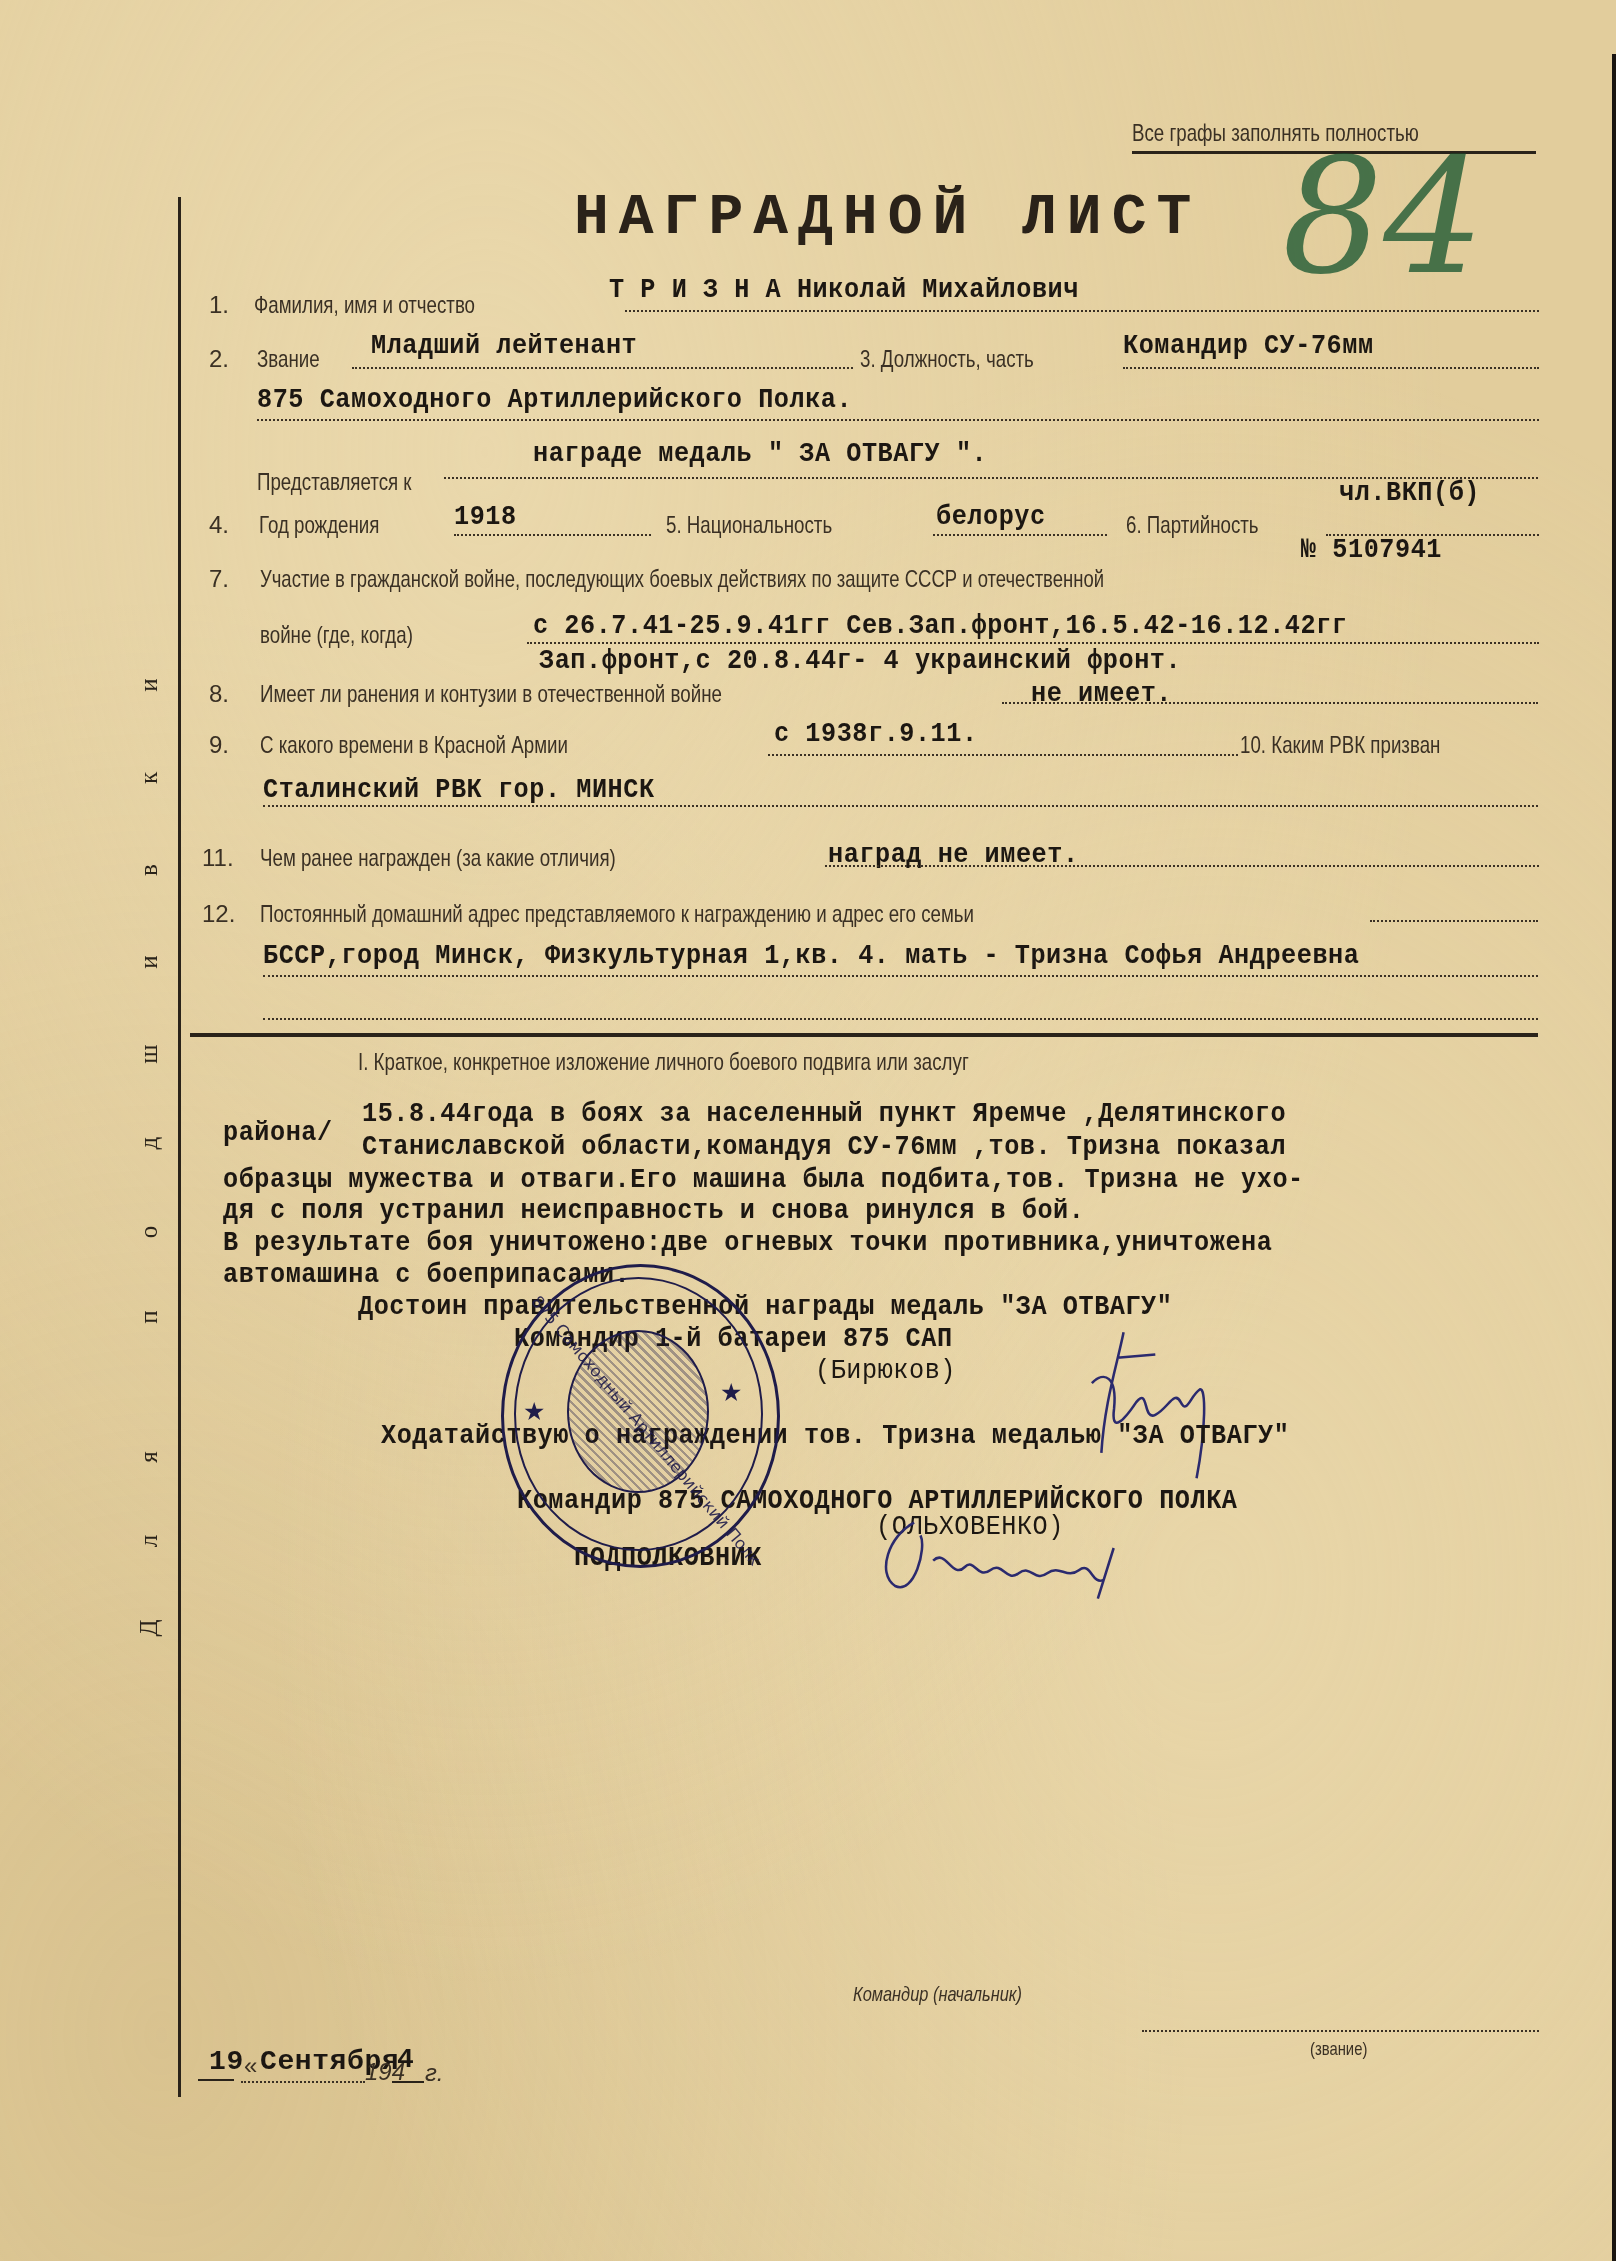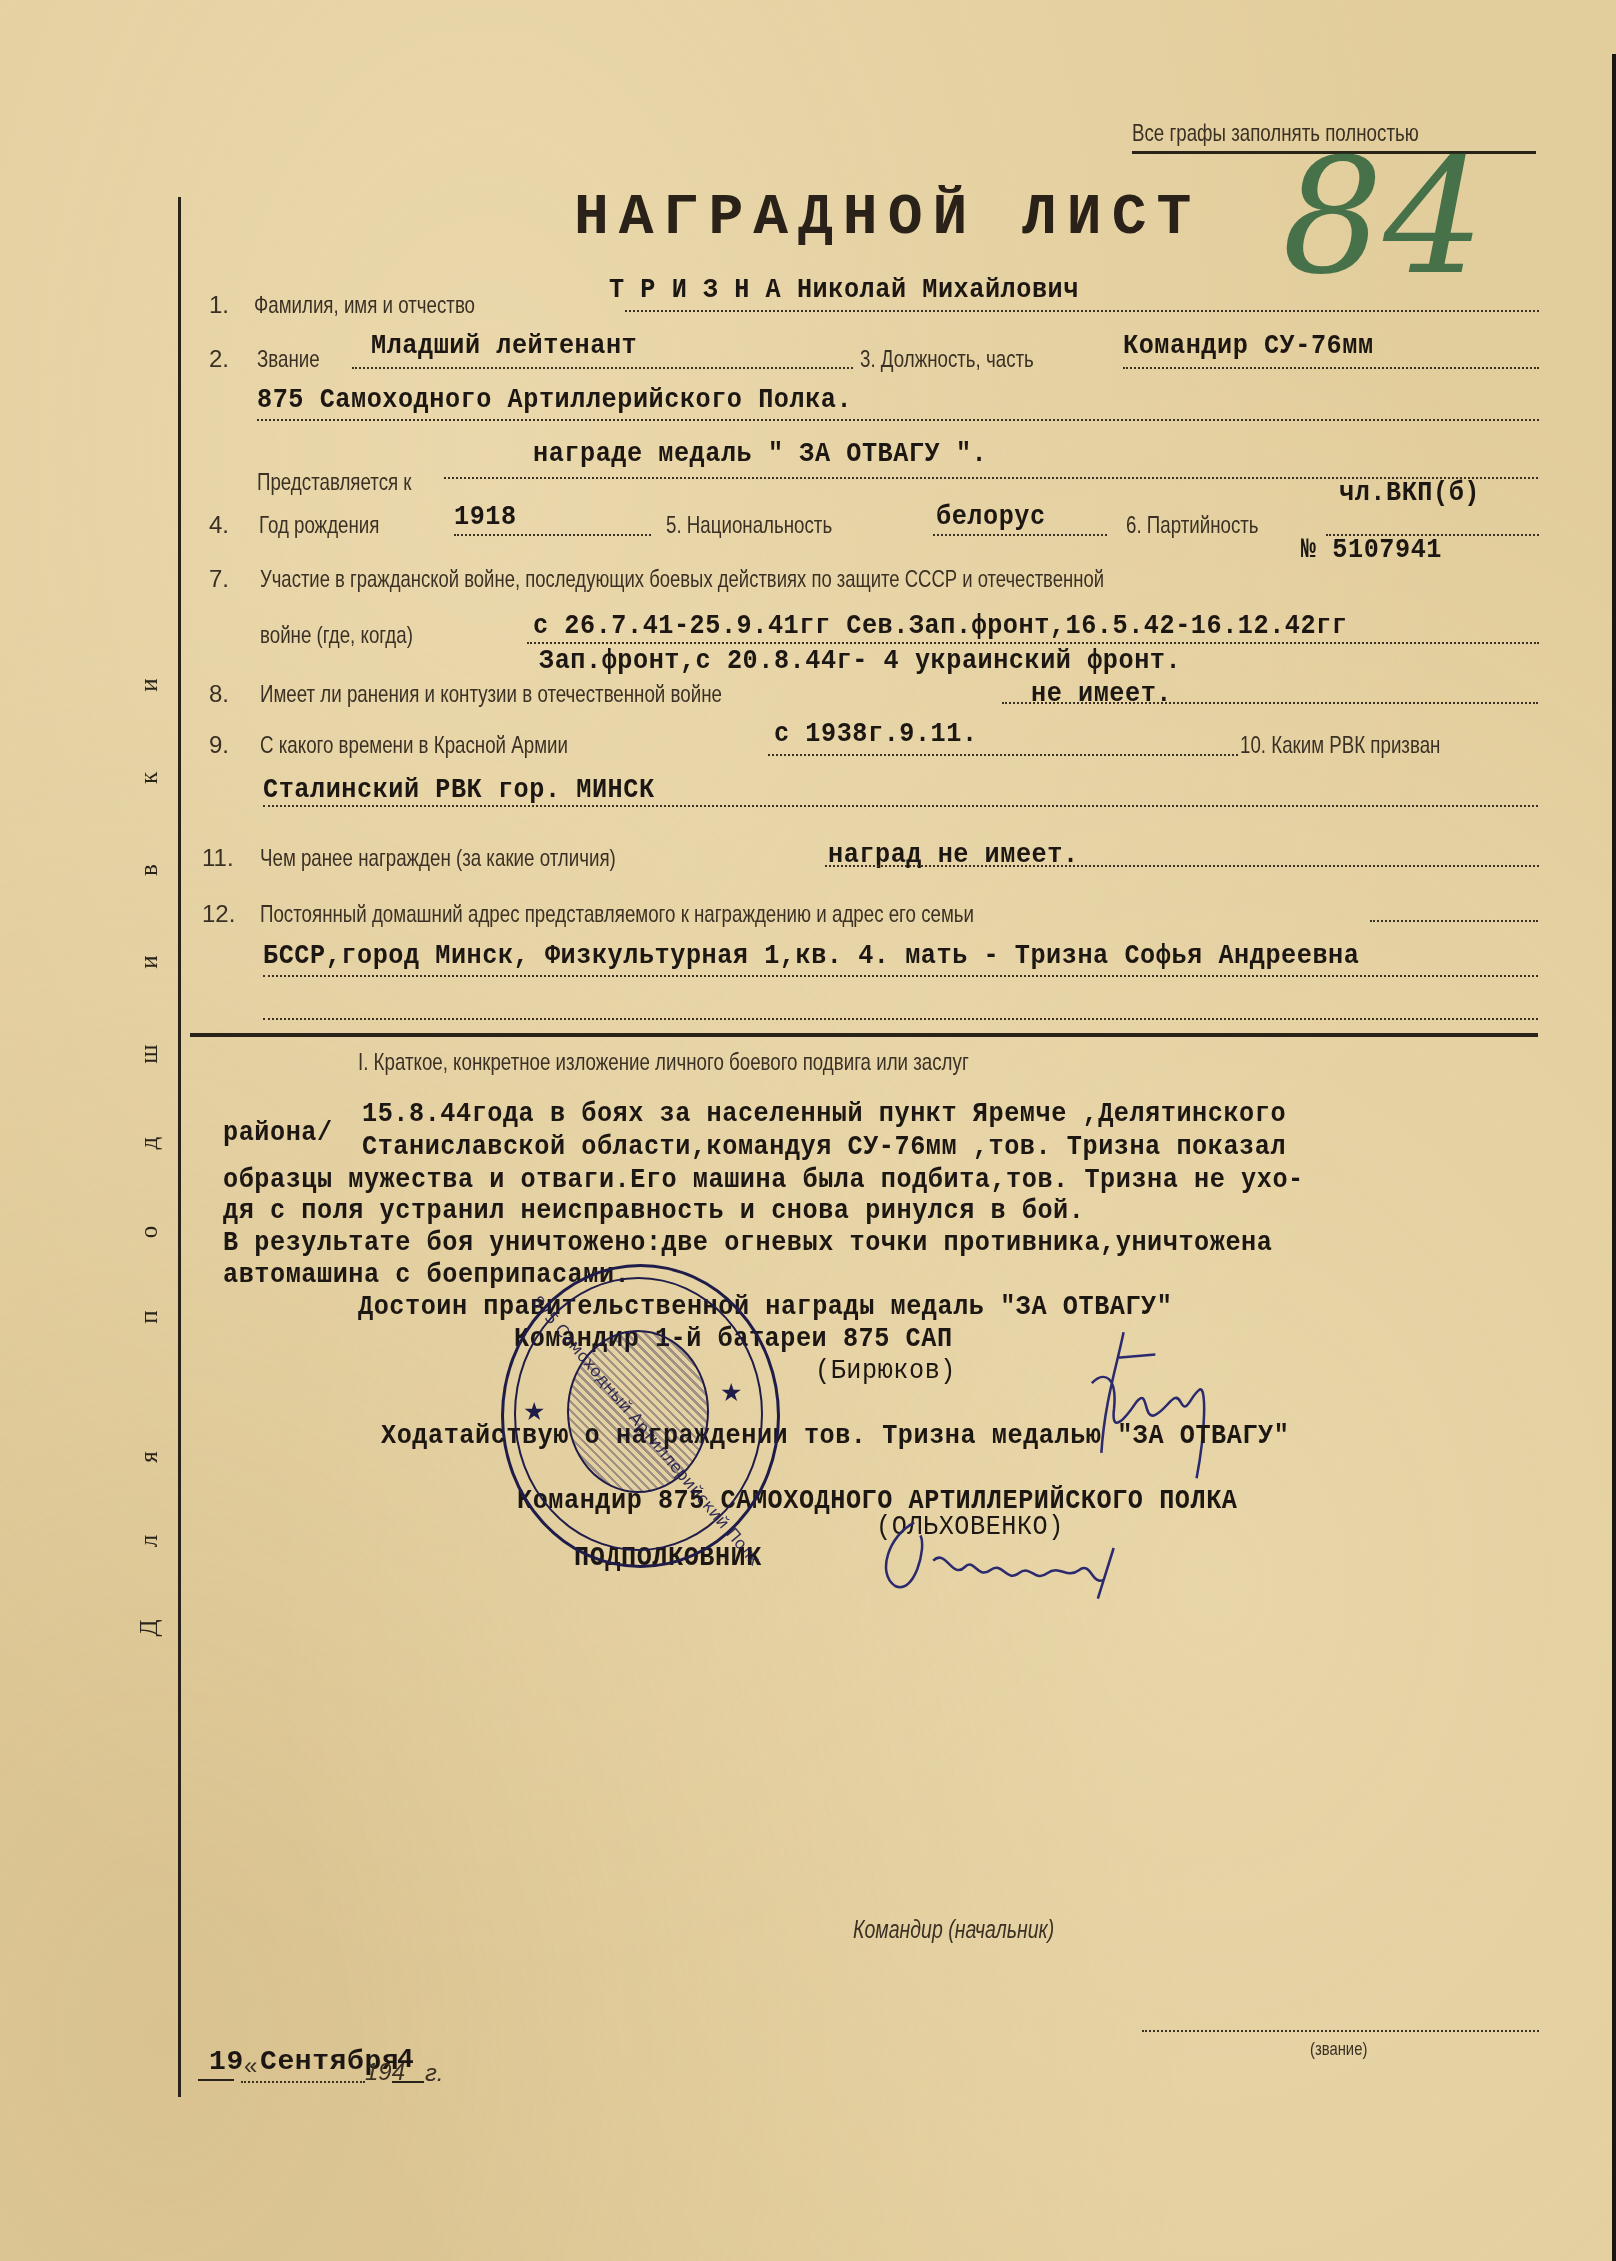--- a/index.html
+++ b/index.html
@@ -149,21 +149,21 @@
 </svg>
 
 <div class="stamp" style="left:501px; top:1264px; width:273px; height:298px;">
   <div class="stamp" style="left:10px; top:10px; width:245px; height:270px; border-width:2.5px;"></div>
   <div class="stamp" style="left:63px; top:63px; width:138px; height:159px; border-width:2.5px; background: repeating-linear-gradient(45deg, rgba(31,28,74,0.35) 0 2.5px, rgba(0,0,0,0) 2.5px 6.3px);"></div>
   <div class="abs" style="left:19px; top:130px; color:#1f1c4a; font-size:25px;">★</div>
   <div class="abs" style="left:216px; top:111px; color:#1f1c4a; font-size:25px;">★</div>
   <div class="abs" style="left:38px; top:25px; color:#1f1c4a; font-family:'DejaVu Sans', sans-serif; font-size:16.5px; transform: rotate(50deg); transform-origin: left top; opacity:0.9;">875 Самоходный Артиллерийский Полк</div>
 </div>
 
-<div class="abs print" style="left:853px; top:1915px; font-style:italic; font-size:25px;"><span class="narrow">Командир (начальник)</span></div>
+<div class="abs print" style="left:853px; top:1982px; font-style:italic; font-size:21px;"><span class="narrow">Командир (начальник)</span></div>
 <div class="dots" style="left:1142px; top:2030px; width:397px;"></div>
 <div class="abs print" style="left:1310px; top:2038px; font-size:19px;"><span class="narrow">(звание)</span></div>
 
 <div class="abs typed" style="left:209px; top:2046px;">19</div>
 <div class="solid" style="left:198px; top:2079px; width:36px; height:1.9px;"></div>
 <div class="abs print" style="left:244px; top:2052px;">«</div>
 <div class="abs typed" style="left:260px; top:2046px;">Сентября</div>
 <div class="dots" style="left:241px; top:2081px; width:124px;"></div>
 <div class="abs print" style="left:365px; top:2058px; font-style:italic;">194</div>
 <div class="abs typed" style="left:397px; top:2044px;">4</div>

